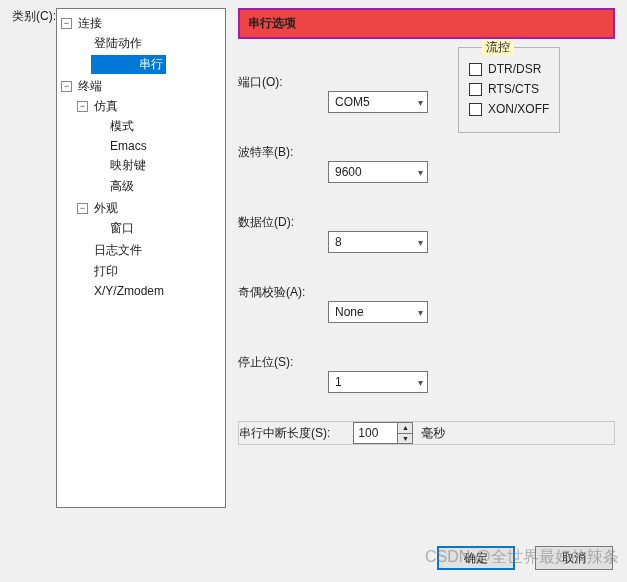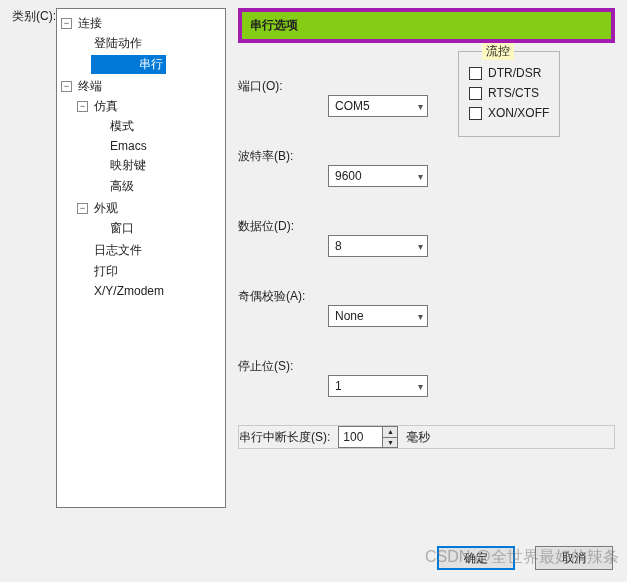--- a/index.html
+++ b/index.html
@@ -75,22 +75,22 @@
     background: #0078d7;
     color: #fff;
     padding-left: 48px;
   }
   .right-panel {
     flex: 1;
     display: flex;
     flex-direction: column;
   }
   .header-bar {
-    background: #84cc16;
-    border: 4px solid #a21caf;
+    background: #ef4444;
+    border: 2px solid #a21caf;
     padding: 5px 8px;
     font-weight: bold;
     margin-bottom: 12px;
     font-family: Liberation Serif, serif;
   }
   .form-area {
     display: flex;
     align-items: flex-start;
     gap: 20px;
   }
@@ -152,20 +152,21 @@
   }
   .spinner-input {
     width: 44px;
     height: 22px;
     border: 1px solid #767676;
     border-right: none;
     background: #fff;
     padding: 0 4px;
     display: flex;
     align-items: center;
+    margin-left: 15px;
   }
   .spinner-buttons {
     display: flex;
     flex-direction: column;
     width: 16px;
     height: 22px;
     border: 1px solid #767676;
   }
   .spinner-buttons div {
     flex: 1;

